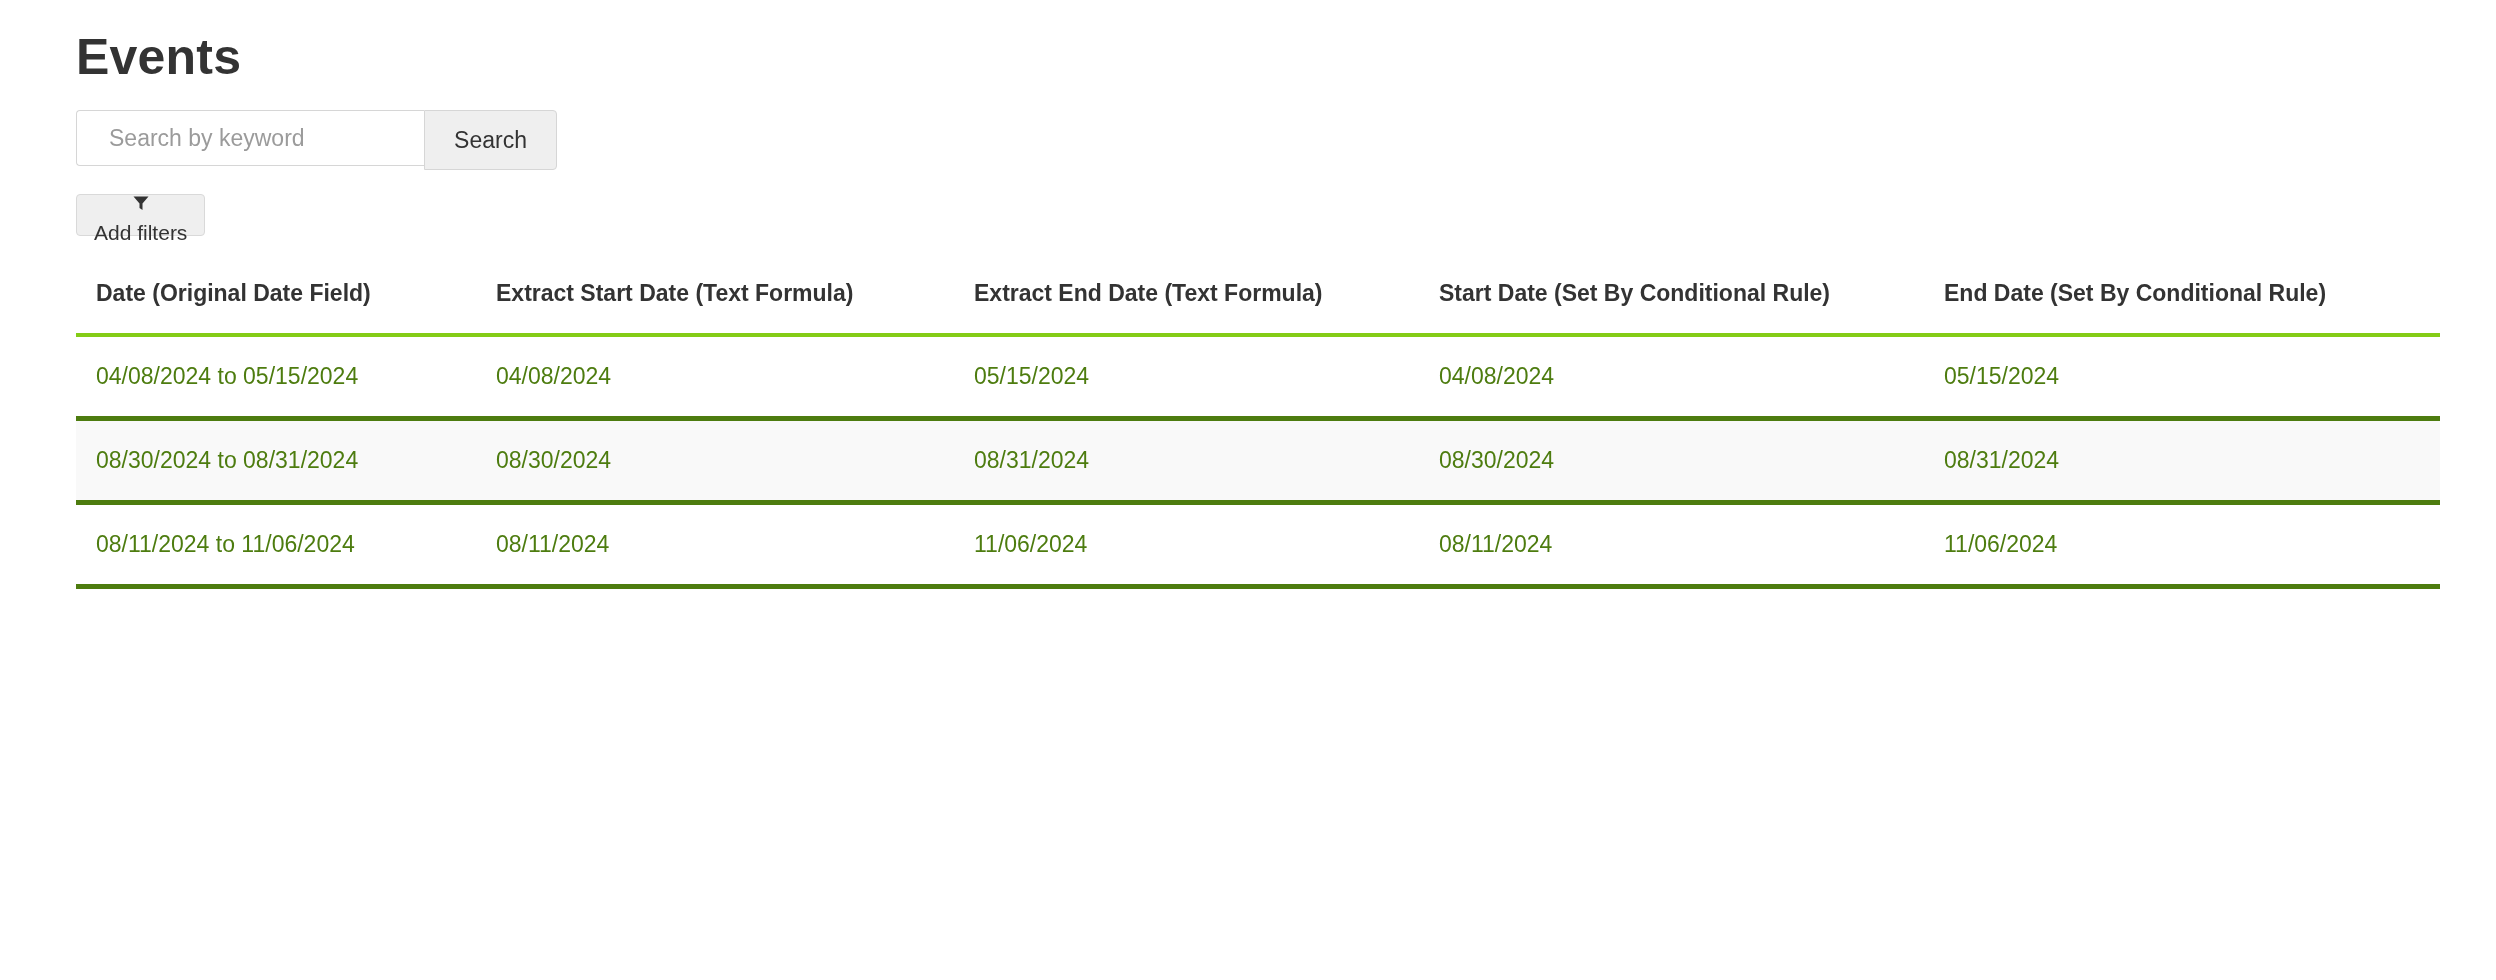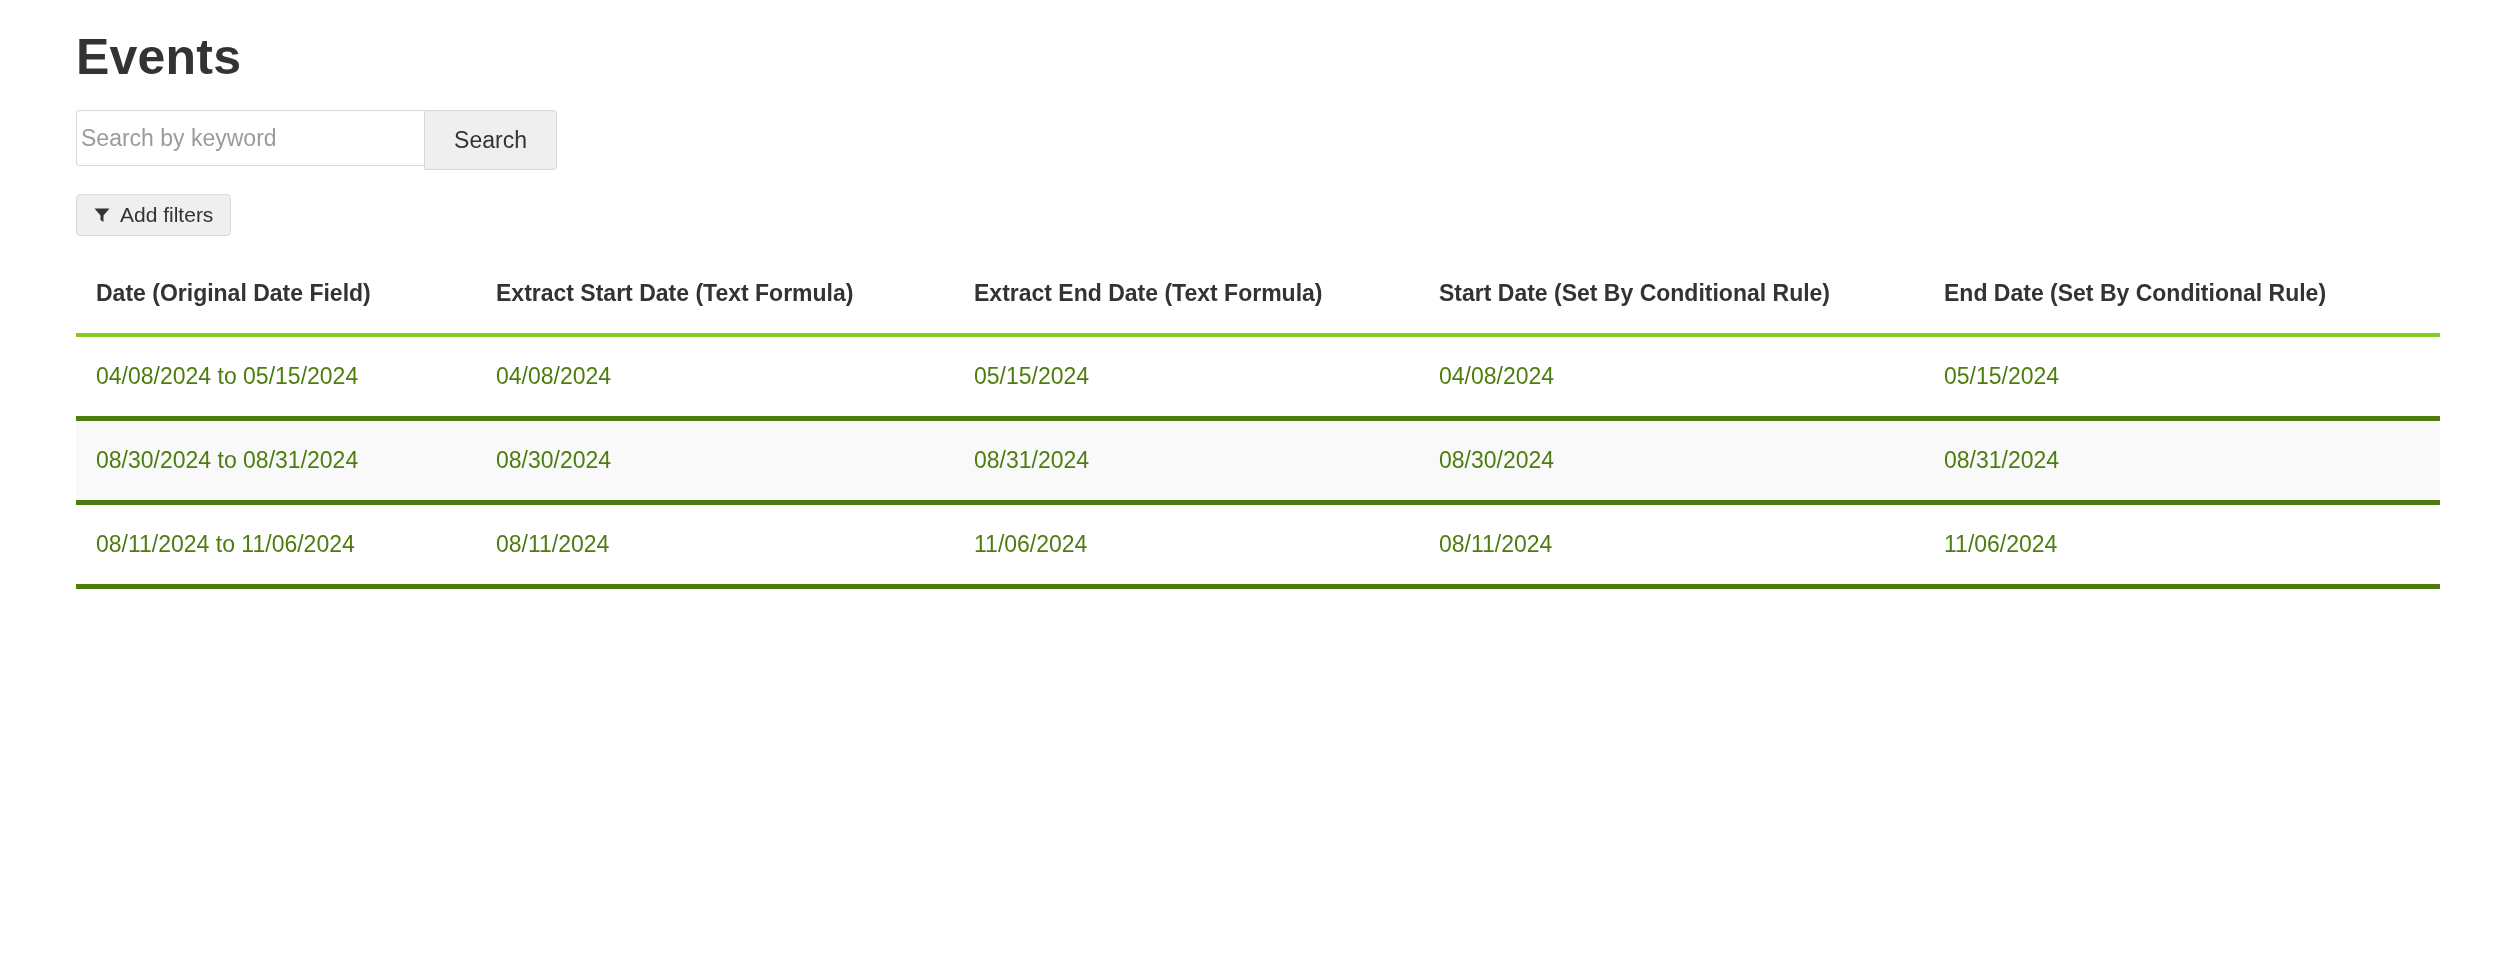--- a/index.html
+++ b/index.html
@@ -33,21 +33,21 @@
   .search-input {
     width: 348px;
     height: 56px;
     border: 1px solid #d6d6d6;
     border-right: none;
     border-radius: 4px 0 0 4px;
     background: #ffffff;
     font-family: "Liberation Sans", sans-serif;
     font-size: 23px;
     color: #333333;
-    padding: 0 4px;
+    padding: 0 32px;
     outline: none;
   }
   .search-input::placeholder {
     color: #9b9b9b;
   }
   .search-button {
     height: 60px;
     min-width: 133px;
     border: 1px solid #d6d6d6;
     border-radius: 0 4px 4px 0;
@@ -65,20 +65,21 @@
     height: 42px;
     padding: 0 17px;
     background: #efefef;
     border: 1px solid #d9d9d9;
     border-radius: 4px;
     font-family: "Liberation Sans", sans-serif;
     font-size: 21px;
     color: #333333;
     cursor: pointer;
     margin-bottom: 36px;
+    flex-direction: column;
   }
   .funnel-icon {
     display: inline-block;
     width: 16px;
     height: 16px;
     line-height: 1;
   }
   .funnel-icon svg { display: block; }
 
   .table-wrap {

